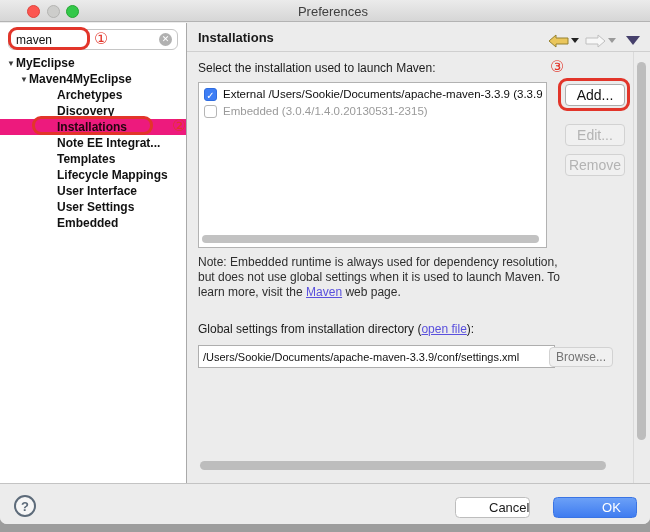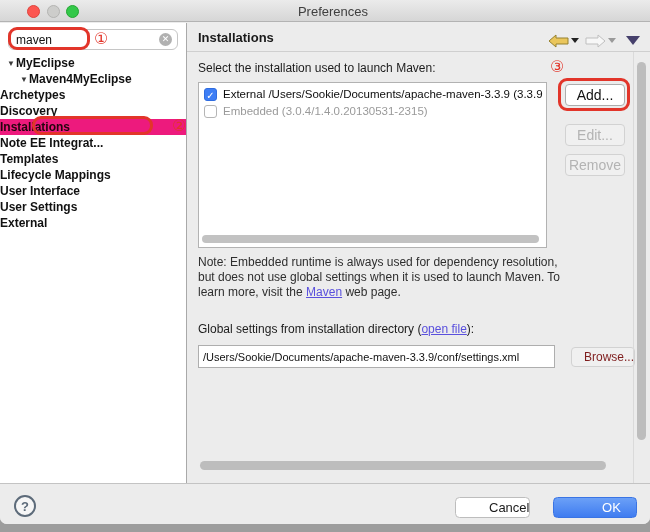--- a/index.html
+++ b/index.html
@@ -31,21 +31,21 @@
   .clear-btn { position:absolute; right:5px; top:3px; width:13px; height:13px; border-radius:50%;
     background:#b1b1b1; color:#fff; font-size:9px; line-height:13px; text-align:center; cursor:pointer; }
 
   
   .tree { position:absolute; left:0; top:32px; width:186px; }
   .tree-row { position:relative; height:16px; line-height:16px; font-size:12px; font-weight:700; color:#111;
     white-space:nowrap; cursor:default; }
   .tree-row .disc { font-size:8px; color:#3a3a3a; position:absolute; top:1px; }
   .lvl0 .disc { left:7px; }  .lvl0 .lbl { padding-left:16px; }
   .lvl1 .disc { left:20px; } .lvl1 .lbl { padding-left:29px;margin-top:9px; }
-  .lvl2 .lbl { }
+  .lvl2 .lbl { padding-left:57px; }
   .tree-row.selected { background:#ed1a7d; color:#23050f; }
 
   
   .ann-box { position:absolute; border:3px solid #e2352a; border-radius:9px; pointer-events:none; }
   .ann-num { position:absolute; color:#e2352a; font-size:16px; line-height:16px; pointer-events:none;
     font-family:"DejaVu Sans",sans-serif; }
 
   
   .pane-title { position:absolute; left:11px; top:7px; font-size:13px; font-weight:700; color:#1a1a1a; }
   .nav-icons { position:absolute; right:10px; top:8px; height:16px; }
@@ -81,22 +81,22 @@
   .btn.disabled { left:378px; background:#f0f0f0; border:1px solid #d2d2d2; color:#b3b3b3; }
 
   
   .note { position:absolute; left:11px; top:232px; width:362px; font-size:12px; line-height:15px; color:#2e2e2e; }
   a.link { color:#5a50dd; text-decoration:underline; cursor:pointer; }
 
   
   .gs-label { position:absolute; left:11px; top:299px; font-size:12px; color:#1c1c1c; }
   .gs-field { position:absolute; left:11px; top:322px; width:357px; height:23px; background:#fff;
     border:1px solid #aeaeae; font-family:inherit; font-size:11px; color:#111; padding:0 4px; outline:none; }
-  .browse-btn { position:absolute; left:384px; top:324px; width:64px; height:20px; border-radius:4px;
-    background:#f0f0f0; border:1px solid #d2d2d2; color:#7f1d1d; font-size:12px; text-align:right; line-height:18px; }
+  .browse-btn { position:absolute; left:362px; top:324px; width:64px; height:20px; border-radius:4px;
+    background:#f0f0f0; border:1px solid #d2d2d2; color:#737373; font-size:12px; text-align:center; line-height:18px; }
 
   
   .pane-vscroll { position:absolute; right:0px; top:29px; width:17px; height:431px; border-left:1px solid #dadada; }
   .pane-vscroll .thumb { position:absolute; left:3px; top:10px; width:9px; height:378px;
     background:#bdbdbd; border-radius:4.5px; }
   .pane-hscroll { position:absolute; left:2px; top:437px; width:444px; height:11px; }
   .pane-hscroll .thumb { position:absolute; left:11px; top:1px; width:406px; height:9px;
     background:#bdbdbd; border-radius:4.5px; }
 
   
@@ -155,21 +155,21 @@
       <div class="tree-row lvl2">
         <span class="lbl">Lifecycle Mappings</span>
       </div>
       <div class="tree-row lvl2">
         <span class="lbl">User Interface</span>
       </div>
       <div class="tree-row lvl2">
         <span class="lbl">User Settings</span>
       </div>
       <div class="tree-row lvl2">
-        <span class="lbl">External</span>
+        <span class="lbl">Embedded</span>
       </div>
     </div>
   </div>
   <div class="v-divider"></div>
 
   <div class="right-pane">
     <div class="pane-title">Installations</div>
 
     <div class="nav-icons">
       <svg class="arrow-svg" width="21" height="14">

